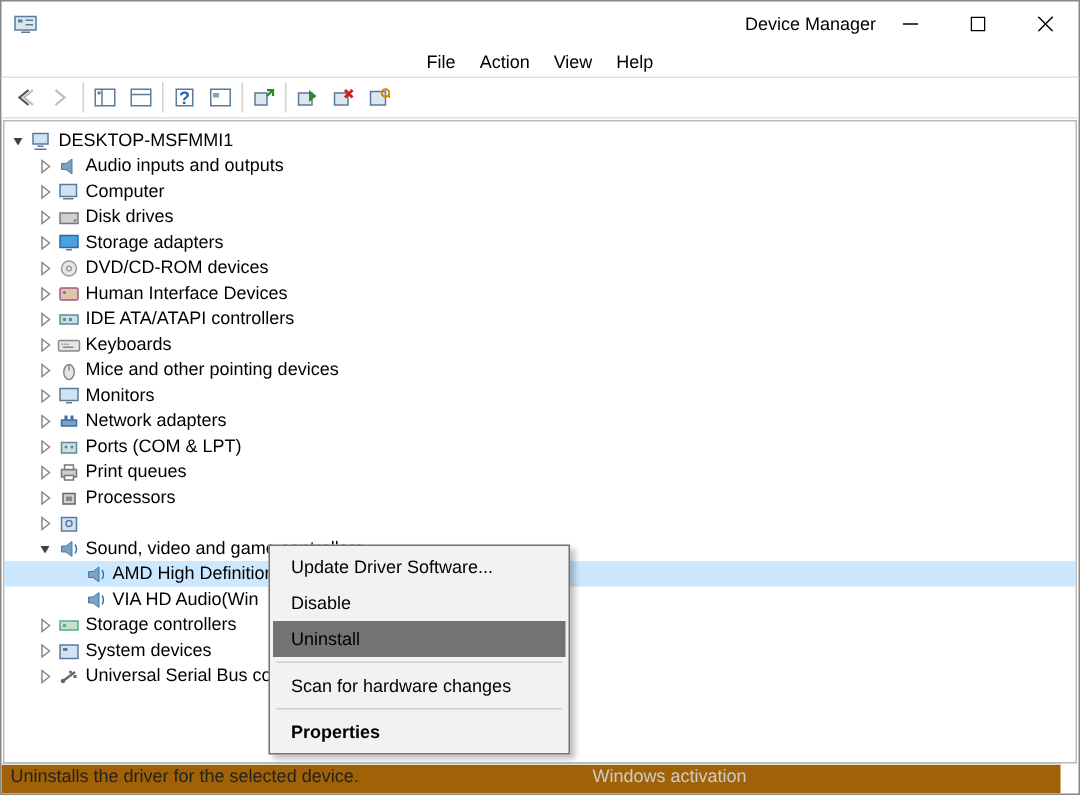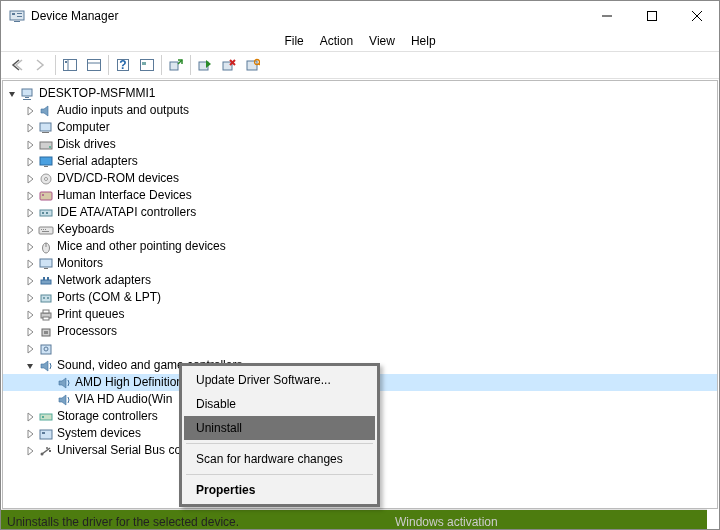--- a/index.html
+++ b/index.html
@@ -1,18 +1,18 @@
 <!DOCTYPE html>
 <html><head>
 <meta charset="utf-8">
 <style>
   * { box-sizing: border-box; margin: 0; padding: 0; font-family: "Segoe UI", Tahoma, sans-serif; font-size: 12px; }
   body { width: 720px; height: 530px; background: #fff; border: 1px solid #888; overflow: hidden; position: relative; }
 
-  .titlebar { height: 30px; display: flex; align-items: center; padding: 0 0 0 8px; }
+  .titlebar { height: 30px; display: flex; align-items: center; padding: 0 0 0 8px; text-align: right; }
   .titlebar .icon { width: 16px; height: 16px; margin-right: 6px; }
   .titlebar .title { flex: 1; font-size: 12px; }
   .titlebar .win-controls { display: flex; }
   .titlebar .win-controls div { width: 45px; height: 30px; display: flex; align-items: center; justify-content: center; }
 
   .menubar { height: 20px; display: flex; align-items: center; padding: 0 6px; justify-content: center; }
   .menubar span { padding: 2px 8px; }
 
   .toolbar { height: 28px; border-top: 1px solid #e0e0e0; border-bottom: 1px solid #e0e0e0; display: flex; align-items: center; padding: 0 4px; gap: 0; background: #fff; }
   .toolbar .tbtn { width: 24px; height: 22px; display: flex; align-items: center; justify-content: center; border: 1px solid transparent; }
@@ -20,27 +20,27 @@
 
   .tree-area { position: absolute; top: 79px; bottom: 20px; left: 1px; right: 1px; border: 1px solid #bbb; overflow: hidden; padding: 4px 0; background: #fff; }
   .tree { font-size: 12px; }
   .row { display: flex; align-items: center; height: 17px; line-height: 17px; white-space: nowrap; text-align: center; }
   .row .gutter { display: inline-flex; align-items: center; }
   .arrow { width: 12px; height: 12px; display: inline-flex; align-items: center; justify-content: center; }
   .node-icon { width: 16px; height: 16px; display: inline-flex; align-items: center; justify-content: center; margin: 0 3px 0 1px; }
   .row.sel { background: #cce8ff; }
   .row.sel .label { background: #cce8ff; }
 
-  .context-menu { position: absolute; left: 178px; top: 362px; width: 201px; background: #f2f2f2; border: 3px solid #737373; box-shadow: 3px 3px 4px rgba(0,0,0,.25); padding: 2px; z-index: 50; }
+  .context-menu { position: absolute; left: 178px; top: 362px; width: 201px; background: #f2f2f2; border: 1px solid #737373; box-shadow: 3px 3px 4px rgba(0,0,0,.25); padding: 2px; z-index: 50; }
   .context-menu .mi { padding: 5px 12px; font-size: 12px; }
   .context-menu .mi.hl { background: #737373; }
   .context-menu .msep { height: 1px; background: #d0d0d0; margin: 3px 2px; }
   .context-menu .bold { font-weight: 700; }
 
-  .statusbar { position: absolute; bottom: 0; left: 0; right: 12px; height: 20px; border-top: 1px solid #e1e1e1; display: flex; align-items: flex-end; padding: 0 6px; font-size: 12px; color: #222; background: #4d7c0f; }
+  .statusbar { position: absolute; bottom: 0; left: 0; right: 12px; height: 20px; border-top: 1px solid #e1e1e1; display: flex; align-items: flex-start; padding: 0 6px; font-size: 12px; color: #222; background: #a16207; }
   .statusbar .ghost { color: #ccc; position: absolute; left: 394px; }
 
   svg { display: block; }
 </style>
 </head>
 <body>
 
 <div class="titlebar">
   <span class="icon">
     <svg width="16" height="16" viewBox="0 0 16 16">
@@ -222,21 +222,21 @@
               <path d="M2 1 L7 5 L2 9 Z" fill="none" stroke="#888" stroke-width="1"></path>
             </svg>
           </span>
           <span class="node-icon">
             <svg width="16" height="14">
               <rect x="2" y="2" width="12" height="8" fill="#4aa0e0" stroke="#2a6aa0"></rect>
               <rect x="6" y="11" width="4" height="1" fill="#777"></rect>
             </svg>
           </span>
         </span>
-        <span class="label">Serial adapters</span>
+        <span class="label">Storage adapters</span>
       </div>
       <div class="row">
         <span class="gutter" style="padding-left: 22px;">
           <span class="arrow">
             <svg width="10" height="10">
               <path d="M2 1 L7 5 L2 9 Z" fill="none" stroke="#888" stroke-width="1"></path>
             </svg>
           </span>
           <span class="node-icon">
             <svg width="16" height="14">

